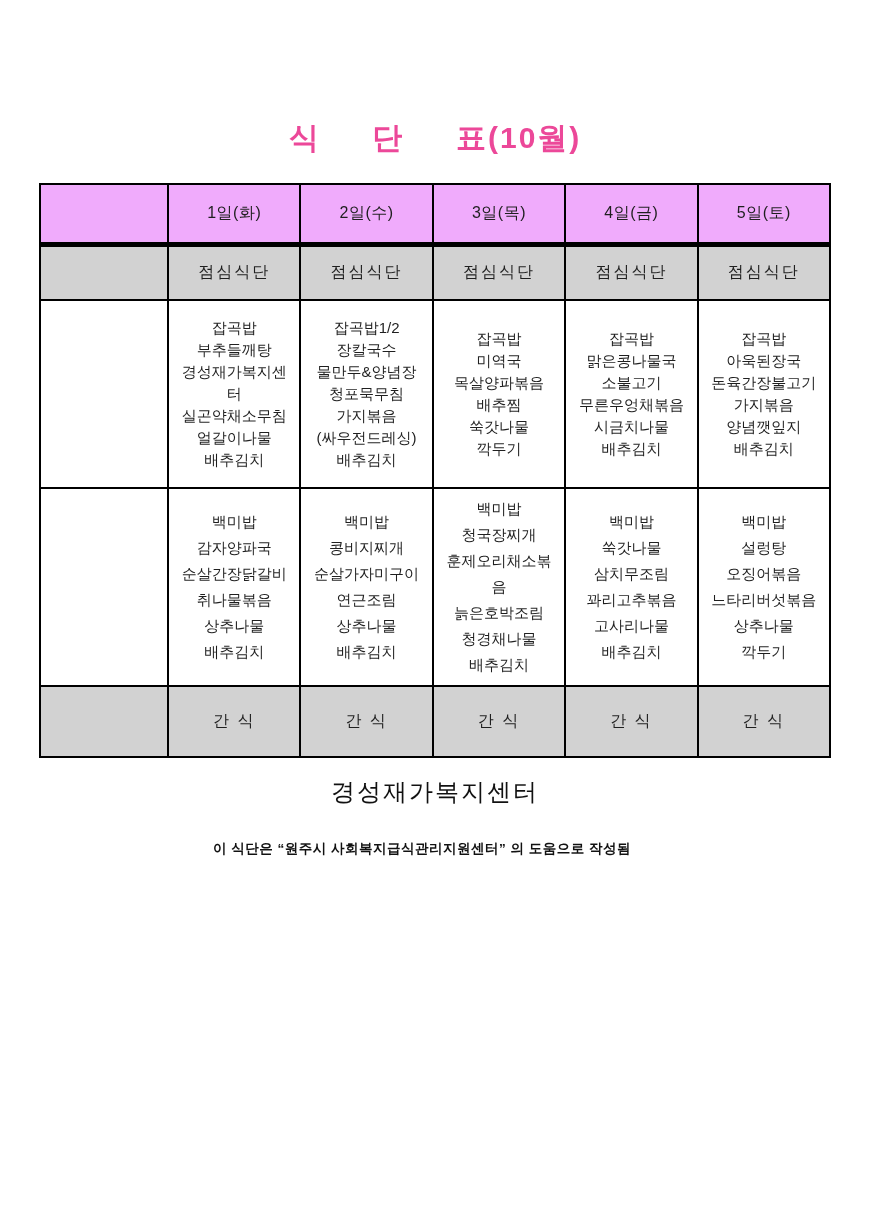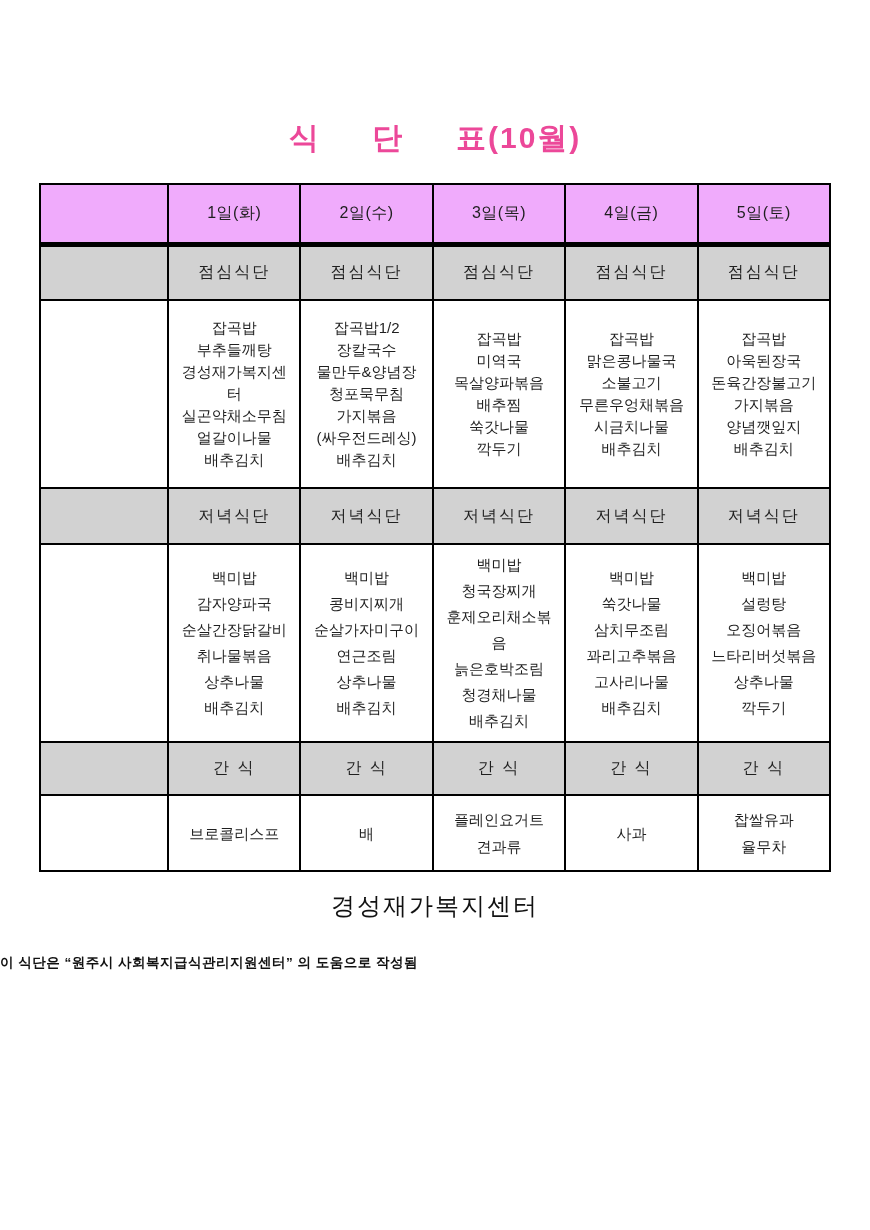--- a/index.html
+++ b/index.html
@@ -49,21 +49,21 @@
     letter-spacing: 0.5px;
     margin-top: 16px;
   }
   tr.r-label td {
     height: 56px;
     background: #d2d2d2;
     font-size: 16px;
     letter-spacing: 2px;
   }
   tr.r-snacklabel td {
-    height: 53px;
+    height: 71px;
     background: #d2d2d2;
     font-size: 16px;
     letter-spacing: 2px;
   }
   tr.r-lunch td  { height: 188px; line-height: 22px; }
   tr.r-dinner td { height: 198px; line-height: 26px; }
   tr.r-snack1 td { height: 76px;  line-height: 27px; }
   tr.r-snack2 td { height: 70px;  line-height: 27px; }
   .menu-item { display: block; }
   .org {
@@ -71,21 +71,21 @@
     text-align: center;
     font-family: Liberation Mono, monospace;
     font-size: 24px;
     font-weight: 500;
     letter-spacing: 2px;
     color: #111111;
   }
   .note {
     margin-top: 32px;
     padding-right: 26px;
-    text-align: left;
+    text-align: center;
     font-size: 13.5px;
     font-weight: bold;
     letter-spacing: 0.5px;
     color: #111111;
   }
 </style>
 </head>
 <body>
 
 <div class="page">
@@ -155,28 +155,20 @@
           </td>
           <td>
             <div class="menu-item">잡곡밥</div>
             <div class="menu-item">아욱된장국</div>
             <div class="menu-item">돈육간장불고기</div>
             <div class="menu-item">가지볶음</div>
             <div class="menu-item">양념깻잎지</div>
             <div class="menu-item">배추김치</div>
           </td>
         </tr>
-        <tr class="r-label">
-          <td></td>
-          <td>저녁식단</td>
-          <td>저녁식단</td>
-          <td>저녁식단</td>
-          <td>저녁식단</td>
-          <td>저녁식단</td>
-        </tr>
         <tr class="r-dinner">
           <td></td>
           <td>
             <div class="menu-item">백미밥</div>
             <div class="menu-item">감자양파국</div>
             <div class="menu-item">순살간장닭갈비</div>
             <div class="menu-item">취나물볶음</div>
             <div class="menu-item">상추나물</div>
             <div class="menu-item">배추김치</div>
           </td>
@@ -214,40 +206,20 @@
           </td>
         </tr>
         <tr class="r-snacklabel">
           <td></td>
           <td>간 식</td>
           <td>간 식</td>
           <td>간 식</td>
           <td>간 식</td>
           <td>간 식</td>
         </tr>
-        <tr class="r-snack1">
-          <td></td>
-          <td>
-            <div class="menu-item">브로콜리스프</div>
-          </td>
-          <td>
-            <div class="menu-item">배</div>
-          </td>
-          <td>
-            <div class="menu-item">플레인요거트</div>
-            <div class="menu-item">견과류</div>
-          </td>
-          <td>
-            <div class="menu-item">사과</div>
-          </td>
-          <td>
-            <div class="menu-item">찹쌀유과</div>
-            <div class="menu-item">율무차</div>
-          </td>
-        </tr>
       </tbody>
   </table>
 
   <div class="org">경성재가복지센터</div>
 
   <div class="note">이 식단은  “원주시 사회복지급식관리지원센터” 의 도움으로 작성됨</div>
 
 </div>
 
 </body></html>

